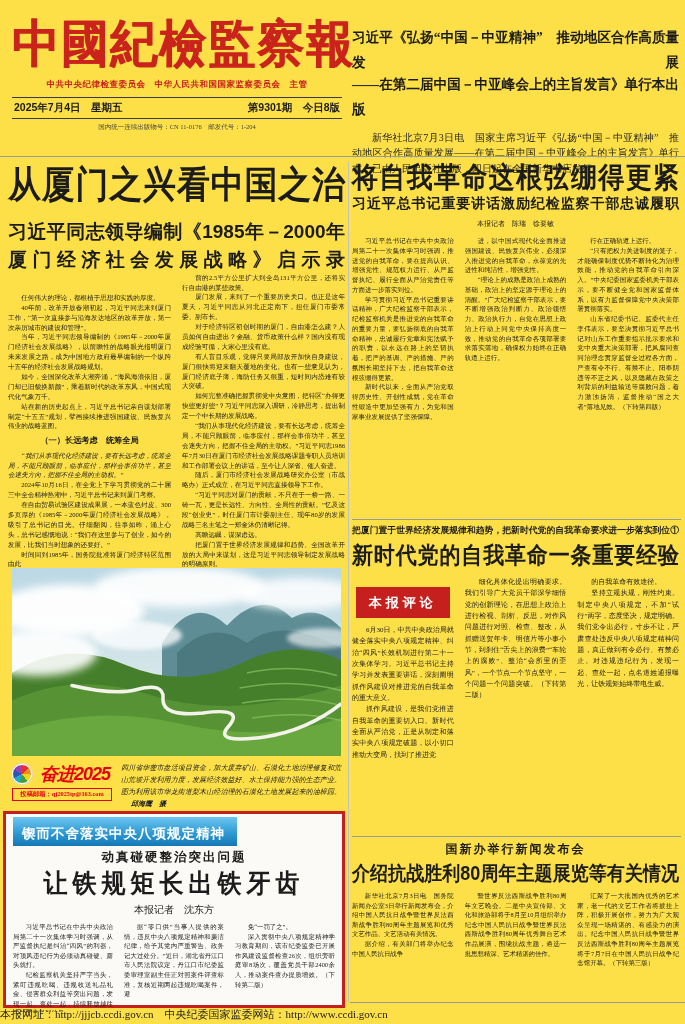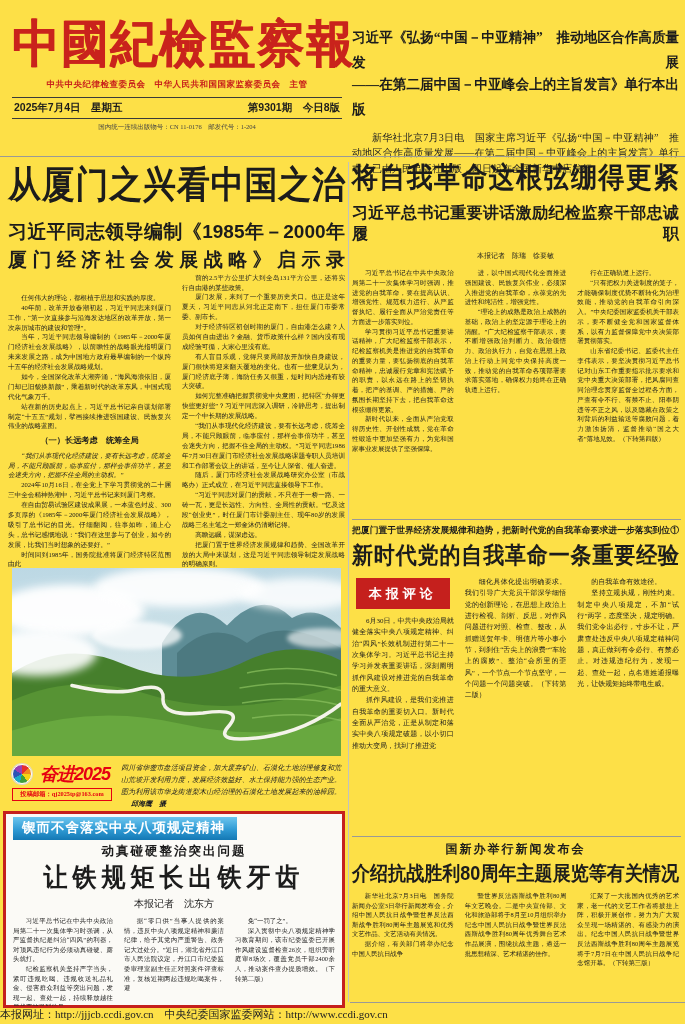--- a/index.html
+++ b/index.html
@@ -58,46 +58,46 @@
     font-family:"Liberation Sans","DejaVu Sans",sans-serif; }
   .logo-sub { margin-top:2px; border:1px solid #e60012; color:#e60012; font-size:6.3px;
     padding:1px 2px; text-align:center; font-weight:bold; }
   .caption { flex:1; font-size:7px; line-height:1.72; font-style:italic; text-align:justify; color:#222; }
   .credit { font-style:italic; font-weight:bold; margin-left:10px; white-space:nowrap; }
 
   
   .redbox { position:absolute; left:3px; top:811px; width:342px; height:197px;
     border:3px solid #c5201d; padding:3px 7px 4px; background:#fbfaf6; }
   .banner { display:inline-block; background:linear-gradient(180deg,#6cc6ee 0%,#2f9ad4 55%,#1478b4 100%);
-    color:#fff; font-weight:bold; font-size:13.5px; padding:2px 12px 3px 9px; letter-spacing:1px;
+    color:#fff; font-weight:bold; font-size:13.5px; padding:8px 12px 3px 9px; letter-spacing:1px;
     font-family:"Liberation Sans","DejaVu Sans",sans-serif;text-align:right; }
   .rb-kicker { text-align:center; font-size:12.5px; font-weight:bold; margin-top:3px; letter-spacing:2px; }
   .rb-headline { text-align:center; font-size:24px; font-weight:900; letter-spacing:5px;
     margin-top:1px; transform:scaleY(1.08); }
   .rb-byline { text-align:center; font-size:10px; margin-top:4px; }
   .rb-cols { margin-top:5px; height:90px; }
   .rb-cols .col { font-size:6.4px; }
 
   
   .art-sr { position:absolute; left:352px; top:160px; width:327px; }
   .sr-headline { font-size:26px; font-weight:900; text-align:justify; text-align-last:justify;
     transform:scaleY(1.1); }
-  .sr-sub { margin-top:8px; font-size:16px; font-weight:bold; text-align:justify; text-align-last:justify; }
+  .sr-sub { font-size:14px; font-weight:bold; text-align:justify; text-align-last:justify; }
   .sr-byline { text-align:center; font-size:7px; margin-top:6px; }
   .sr-cols { margin-top:7px; height:270px; }
   .sr-cols .col { font-size:6.5px; }
 
   .art-comm { position:absolute; left:352px; top:525px; width:327px; }
   .comm-kicker { font-size:8.8px; font-weight:bold; text-align:justify; text-align-last:justify; }
   .comm-headline { margin-top:4px; font-size:21px; font-weight:900; text-align:justify;
     text-align-last:justify; transform:scaleY(1.1); }
   .comm-cols { margin-top:8px; height:252px; }
   .comm-cols .col { font-size:7px; line-height:1.62; }
   .comm-tag { background:#c5201d; color:#fff; font-weight:bold; font-size:13px; letter-spacing:4px;
-    text-align:center; padding:5px 0; width:92%; margin:1px auto 7px;
+    text-align:center; padding:5px 0; width:92%; margin:10px auto 7px;
     font-family:"Liberation Sans","DejaVu Sans",sans-serif; text-indent:0; }
 
   .art-press { position:absolute; left:352px; top:841px; width:327px; }
   .press-kicker { text-align:center; font-size:12px; font-weight:bold; letter-spacing:2px; }
   .press-headline { margin-top:3px; font-size:18px; font-weight:900; text-align:justify;
     text-align-last:justify; transform:scaleY(1.1); }
   .press-cols { margin-top:6px; height:108px; }
   .press-cols .col { font-size:6.4px; }
 
   

